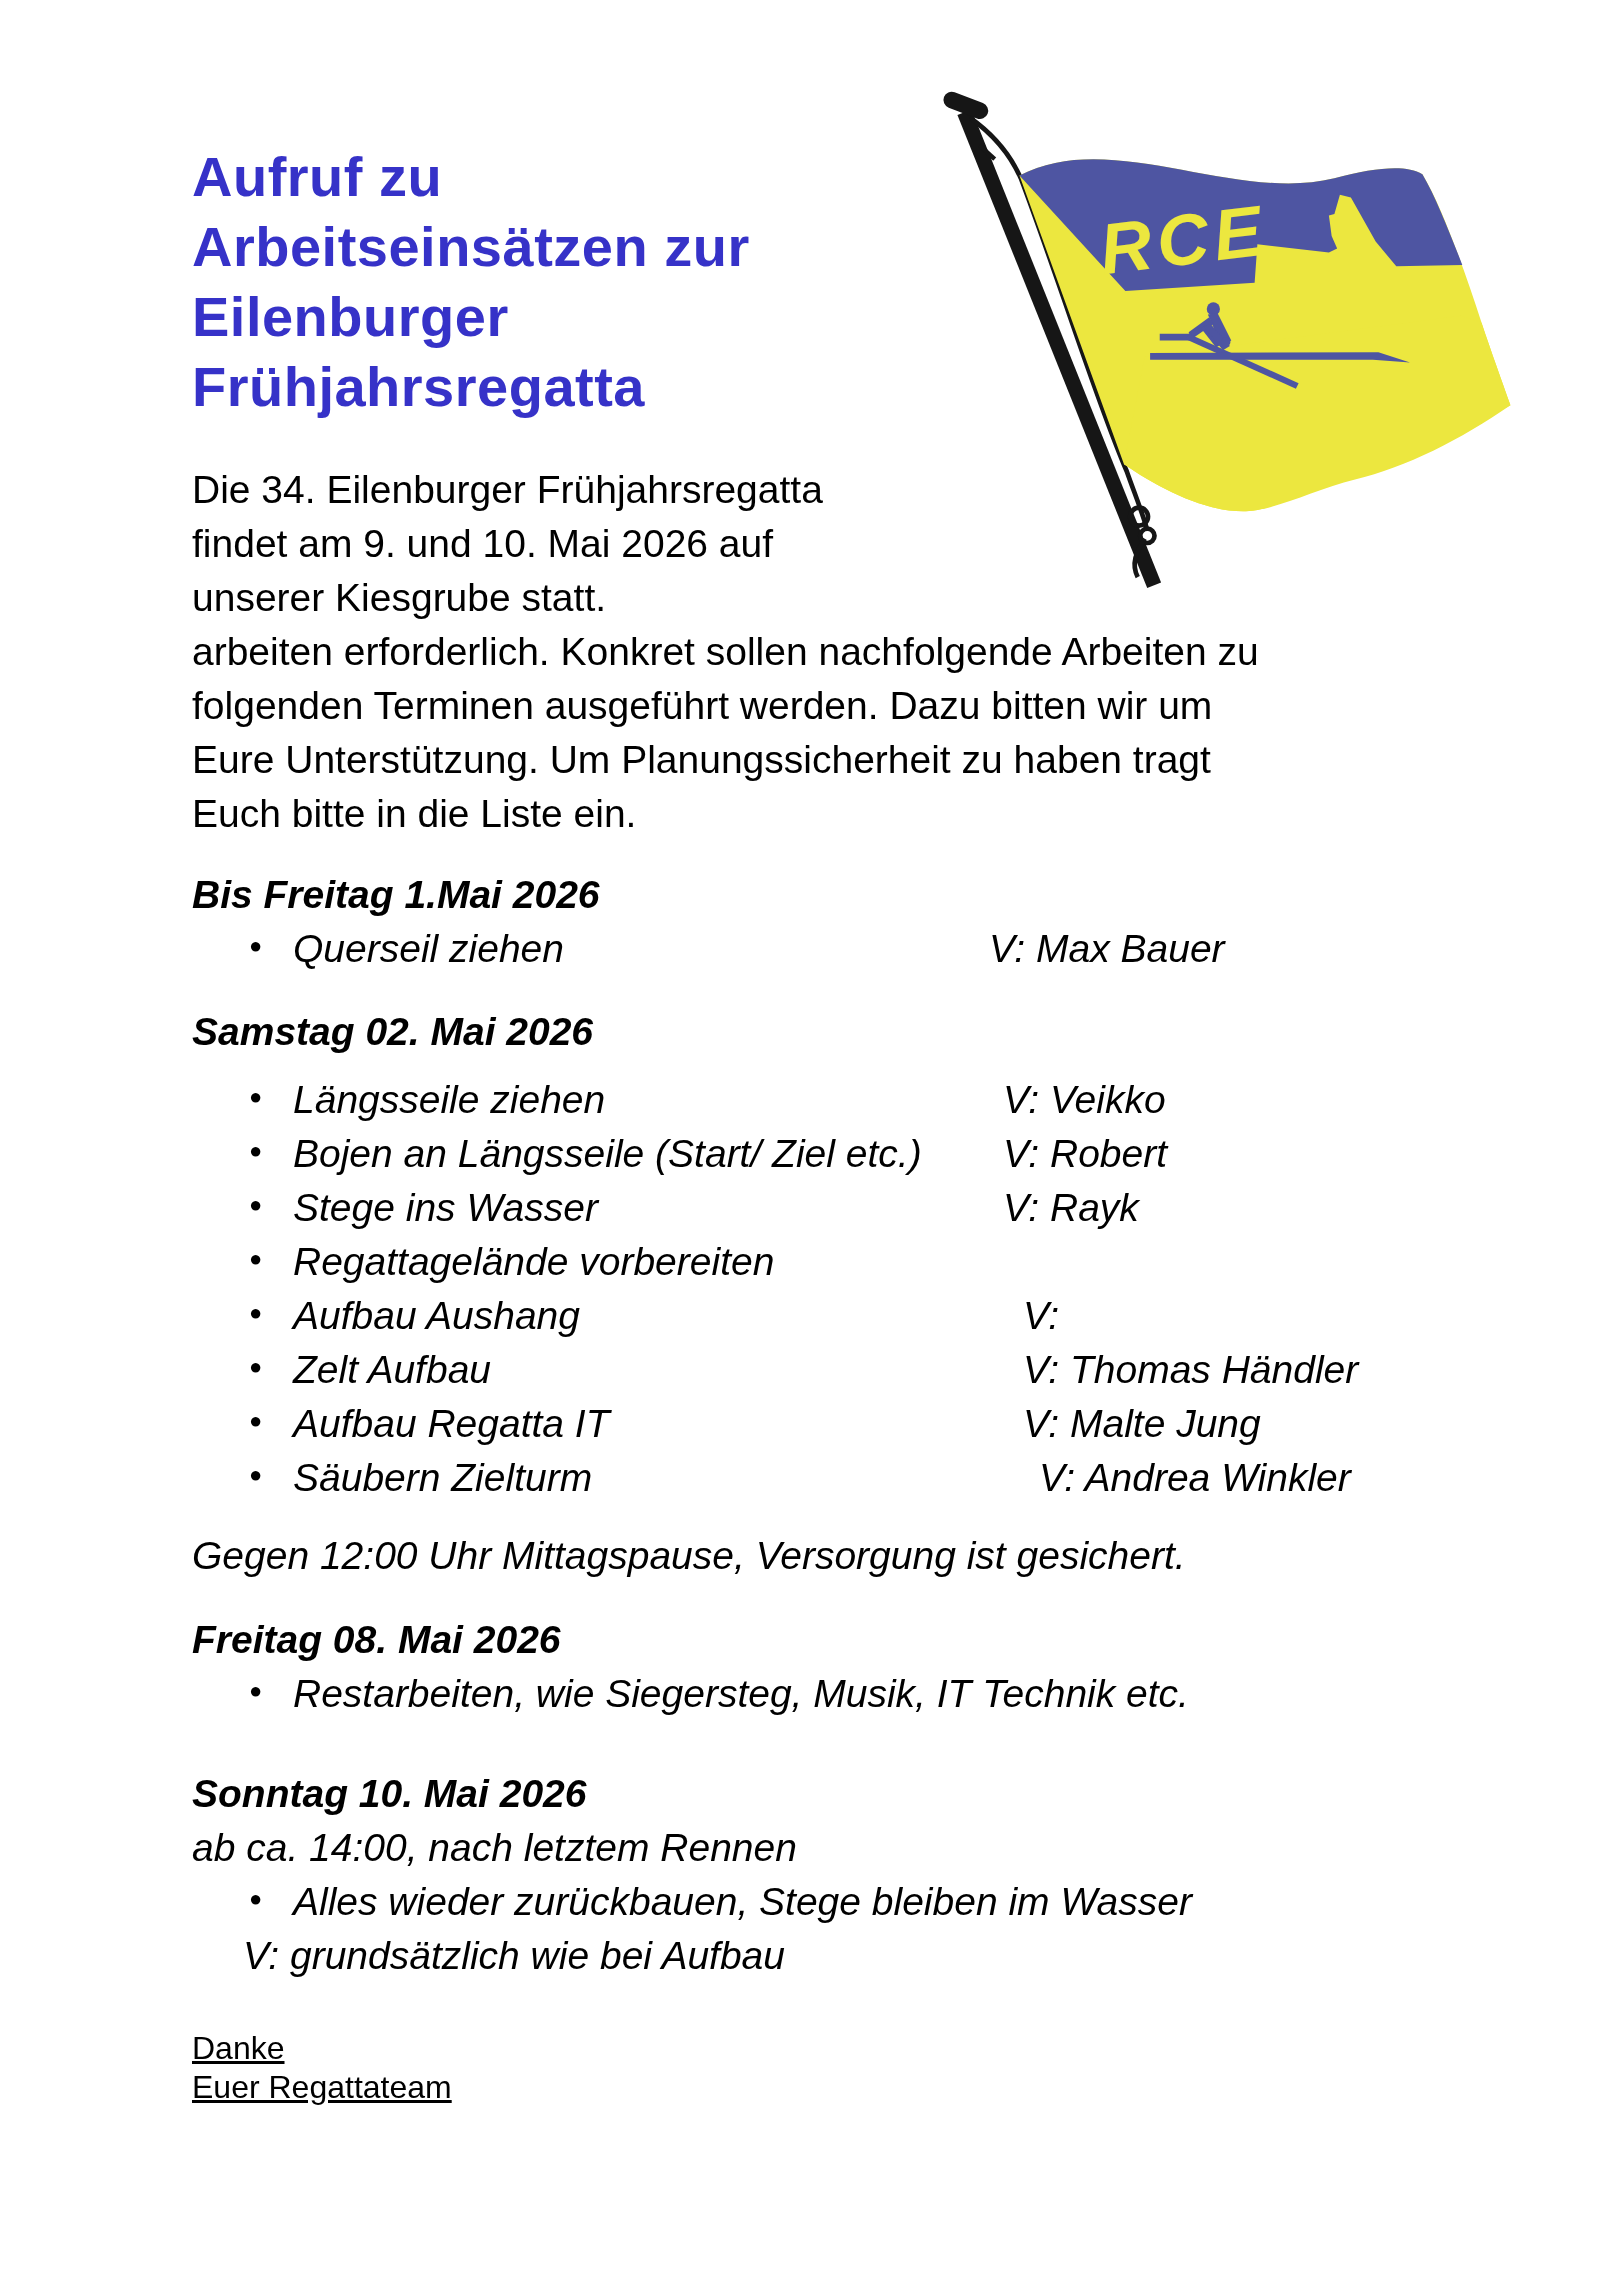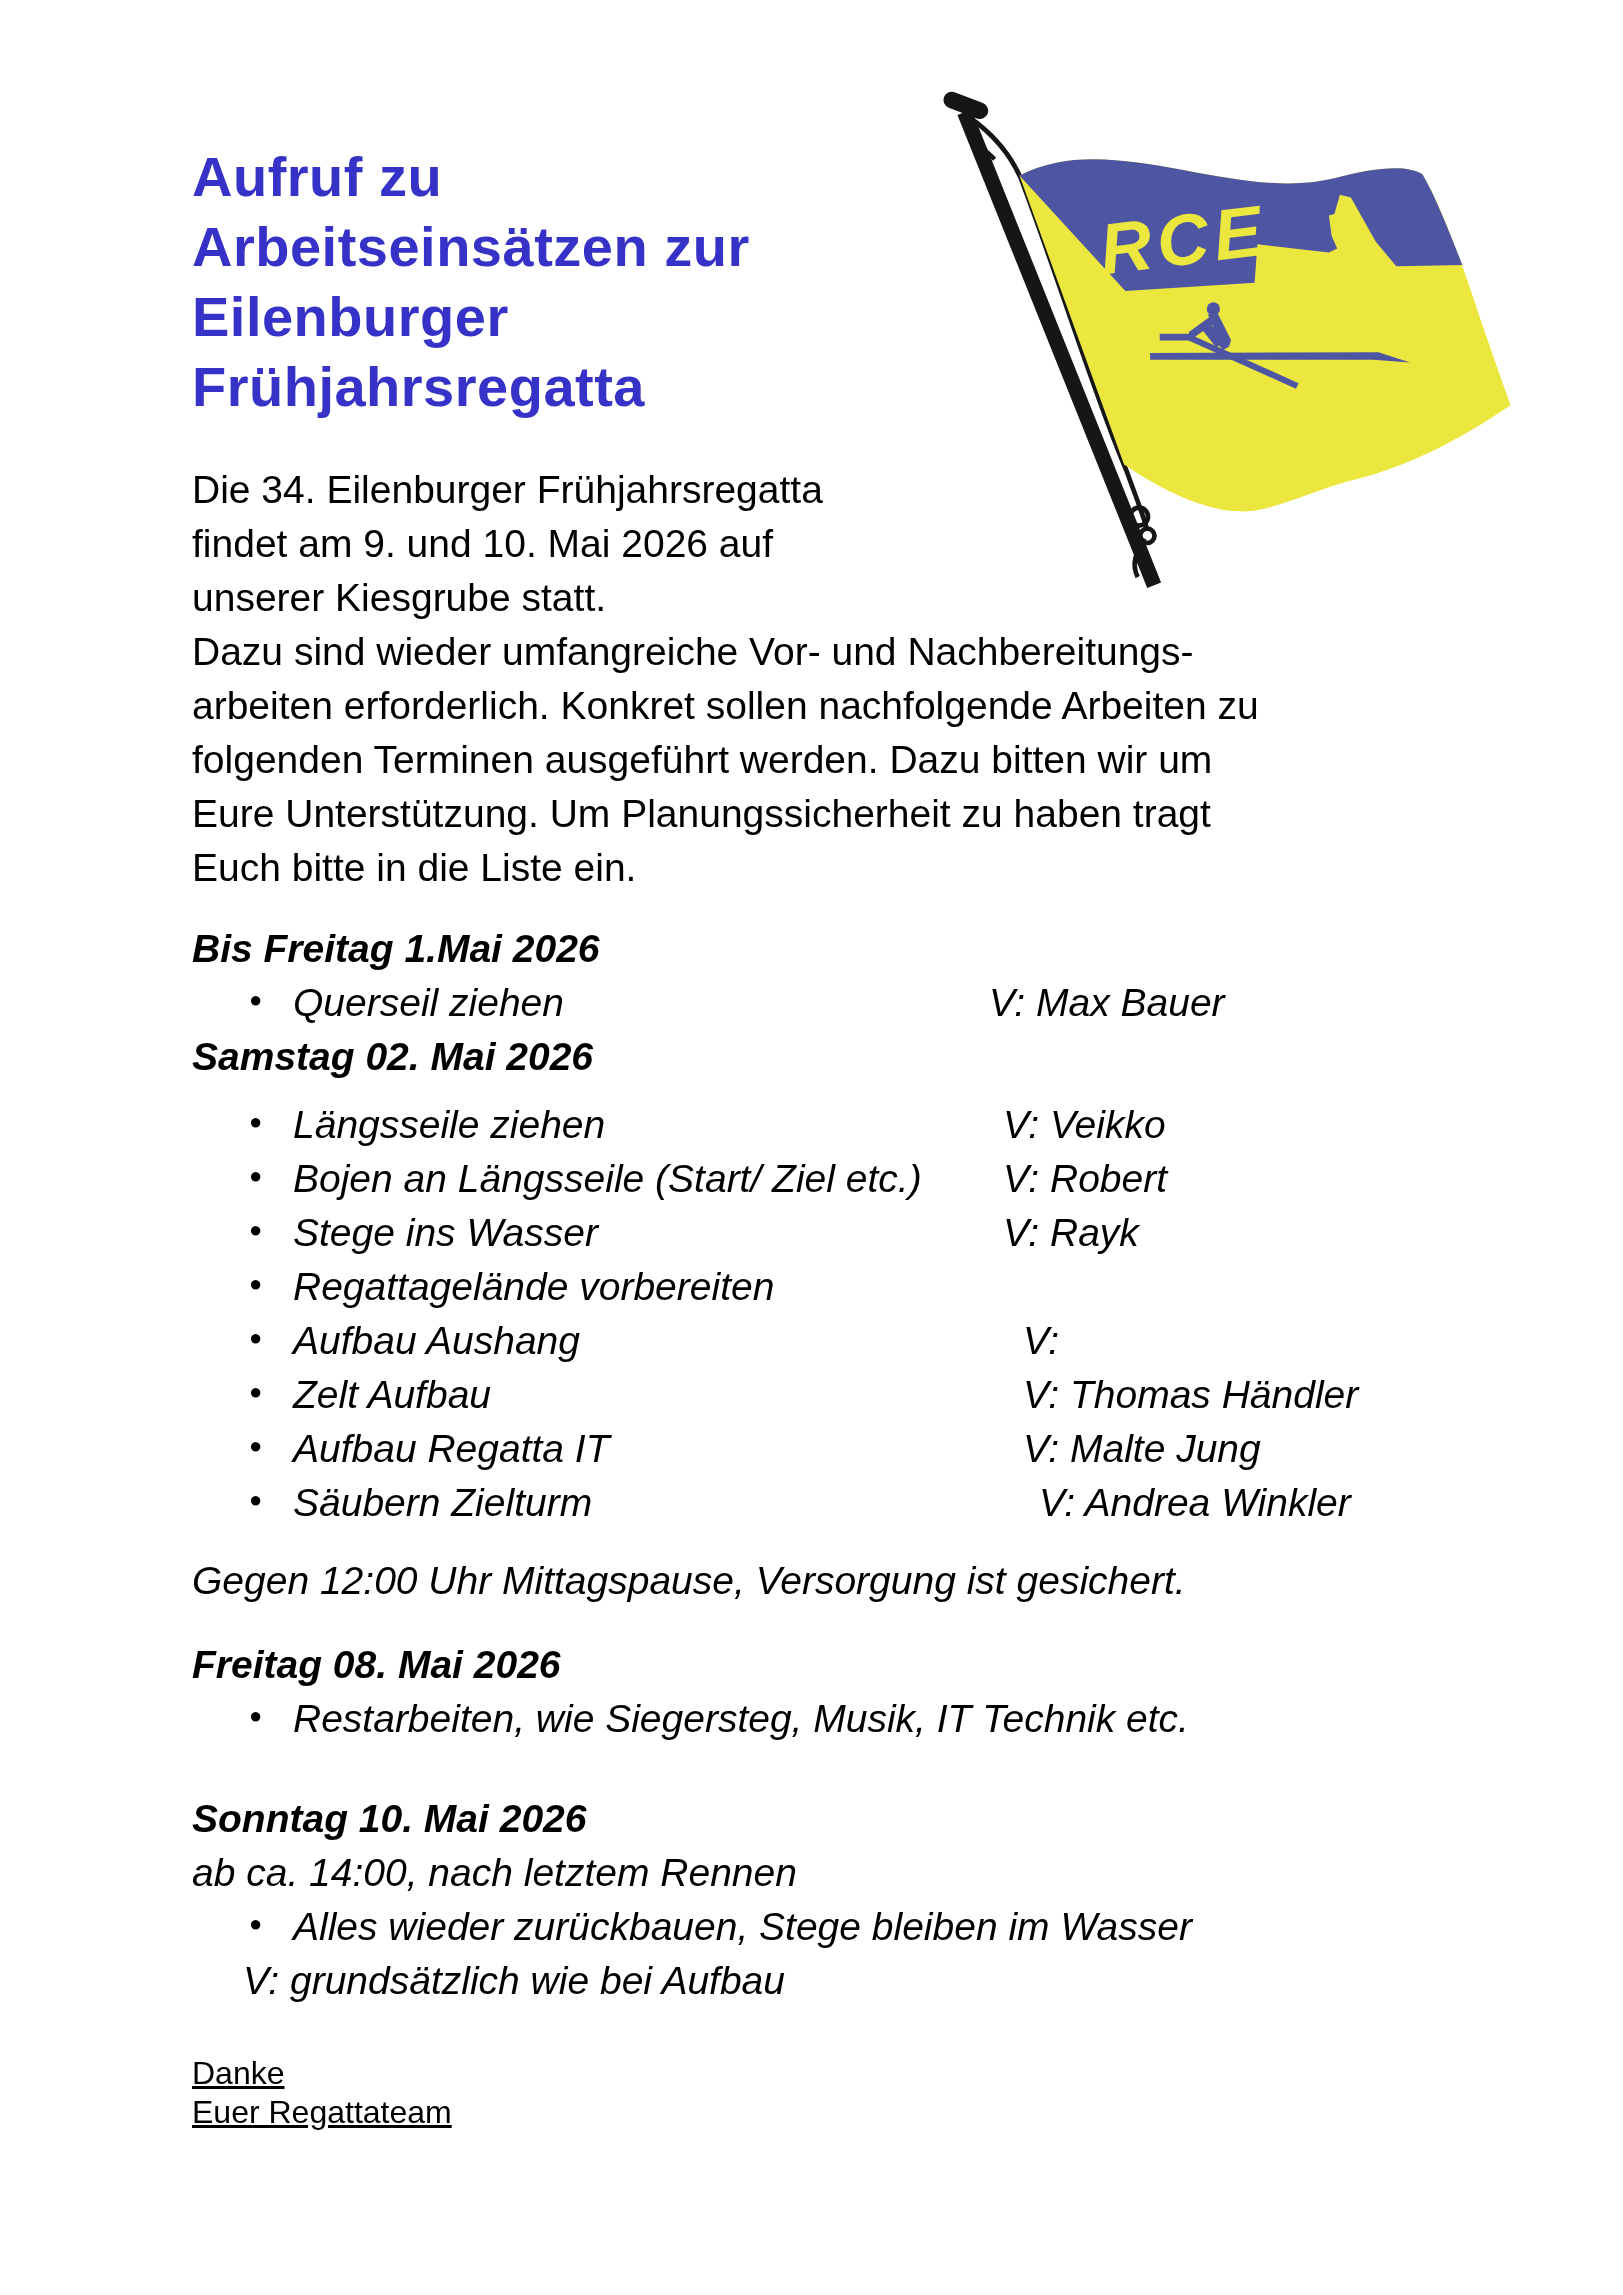--- a/index.html
+++ b/index.html
@@ -23,21 +23,21 @@
   .line{font-size:39px;line-height:54px;white-space:nowrap;}
   .line.post{padding-left:51px;}
 
   .items{}
   .item{position:relative;font-size:39px;line-height:54px;padding-left:101px;white-space:nowrap;}
   .item .bullet{position:absolute;left:57px;top:-2.9px;font-size:22px;}
   .item .resp{position:absolute;left:811px;top:0;white-space:nowrap;}
 
   .sec-bis-freitag{margin-top:26.5px;}
   .sec-bis-freitag .resp{left:797px;}
-  .sec-samstag{}
+  .sec-samstag{margin-top:29px;}
   .sec-samstag .items{margin-top:14.4px;}
   .sec-samstag .items .item:nth-child(n+5) .resp{left:831px;}
   .sec-samstag .items .item:nth-child(8) .resp{left:847px;}
   .sec-mittagspause{margin-top:24px;}
   .sec-freitag{margin-top:30px;}
   .sec-sonntag{margin-top:46px;}
 
   .closing{margin-top:46px;font-size:32px;line-height:39px;text-decoration:underline;}
 
   .logo{position:absolute;left:938px;top:82px;width:592px;height:524px;}
@@ -114,21 +114,20 @@
     <div class="doc-title" id="doc-title" style="color: rgb(54, 50, 200);">
         <div class="title-line">Aufruf zu</div>
         <div class="title-line">Arbeitseinsätzen zur</div>
         <div class="title-line">Eilenburger</div>
         <div class="title-line">Frühjahrsregatta</div>
       </div>
     <div class="intro" id="intro">
         <div class="intro-line">Die 34. Eilenburger Frühjahrsregatta</div>
         <div class="intro-line">findet am 9. und 10. Mai 2026 auf</div>
         <div class="intro-line">unserer Kiesgrube statt.</div>
-        <div class="intro-line">Dazu sind wieder umfangreiche Vor- und Nachbereitungs-</div>
         <div class="intro-line">arbeiten erforderlich. Konkret sollen nachfolgende Arbeiten zu</div>
         <div class="intro-line">folgenden Terminen ausgeführt werden. Dazu bitten wir um</div>
         <div class="intro-line">Eure Unterstützung. Um Planungssicherheit zu haben tragt</div>
         <div class="intro-line">Euch bitte in die Liste ein.</div>
       </div>
     <div id="sections">
         <section class="sec sec-bis-freitag">
           <div class="heading"><span class="heading-text">Bis Freitag 1.Mai 2026</span></div>
           <div class="items">
             <div class="item"><span class="bullet">●</span><span class="task">Querseil ziehen</span><span class="resp">V: Max Bauer</span></div>

